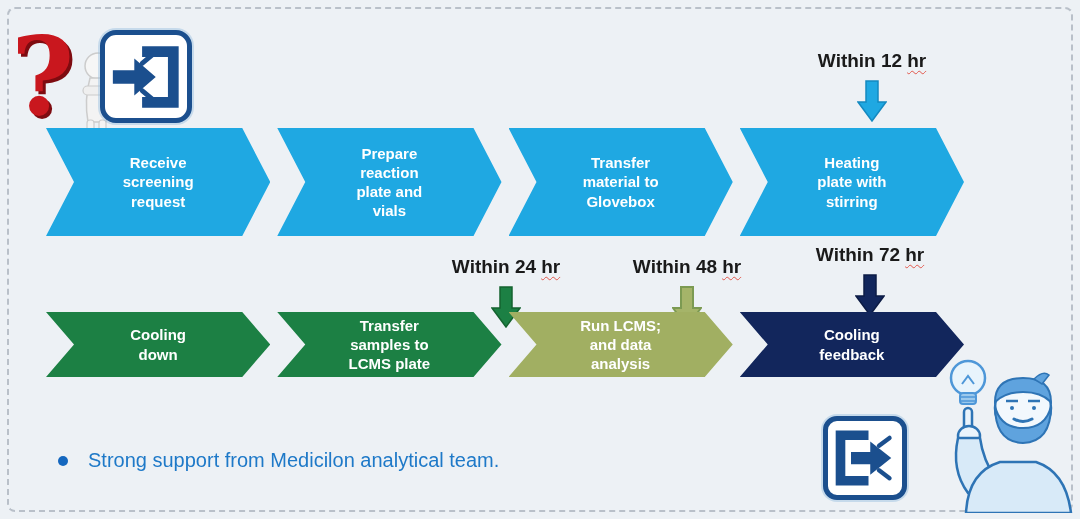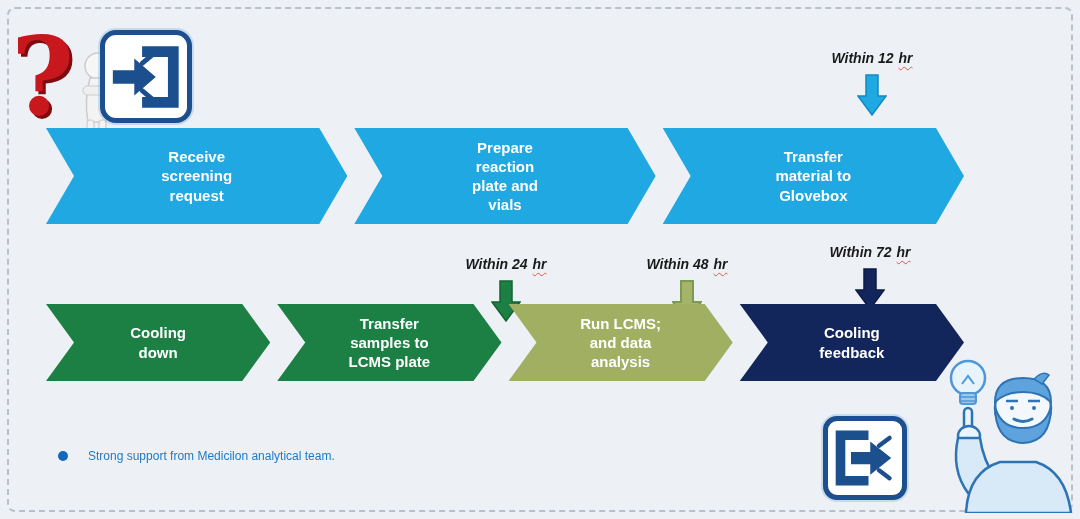--- a/index.html
+++ b/index.html
@@ -24,34 +24,34 @@
     text-align:center;color:#ffffff;font-weight:bold;
     font-size:15px;line-height:1.27;white-space:pre-line;
     padding:0 26px;box-sizing:border-box;
   }
   
   .timing{
     position:absolute;width:170px;display:flex;flex-direction:column;
     align-items:center;gap:8px;
   }
   .timing .t-label{
-    font-size:14px;font-weight:bold;color:#1A1A1A;white-space:nowrap;font-style:italic;
+    font-size:19px;font-weight:bold;color:#1A1A1A;white-space:nowrap;
   }
   .timing .t-unit{
     text-decoration:underline wavy #E2574C;
     text-decoration-thickness:1px;text-underline-offset:3px;
     margin-left:5px;
   }
   .down-arrow{width:30px;height:42px;display:block;}
   
   .footnote{
     position:absolute;left:58px;top:449px;display:flex;align-items:center;gap:20px;
   }
   .footnote .dot{width:10px;height:10px;border-radius:50%;}
-  .footnote .f-text{font-size:12px;}
+  .footnote .f-text{font-size:20px;}
   
   .icon-box{
     position:absolute;background:#ffffff;border:5px solid #1B4F8E;
     border-radius:16px;box-shadow:0 0 0 2px rgba(150,190,225,.45);
     display:flex;align-items:center;justify-content:center;box-sizing:border-box;
   }
 </style>
 </head>
 <body>
 
@@ -76,31 +76,34 @@
   </svg>
 </div>
 
 <div class="timing" style="left:787px;top:50px;">
   <div class="t-label"><span>Within 12</span><span class="t-unit">hr</span></div>
   <svg class="down-arrow" viewBox="0 0 30 42">
     <path d="M9 1 H21 V22 H29 L15 41 L1 22 H9 Z" stroke-width="1.5" style="fill: rgb(31, 168, 226); stroke: rgb(20, 137, 192);"></path>
   </svg>
 </div>
 
-<div class="chev-row" style="top:128px;height:96px;">
+<div class="chev-row" style="top:128px;height:108px;">
   <div class="chev" style="background-color: rgb(31, 168, 226);">Receive
 screening
 request</div>
   <div class="chev" style="background-color: rgb(31, 168, 226);">Prepare
 reaction
 plate and
 vials</div>
   <div class="chev" style="background-color: rgb(31, 168, 226);">Transfer
 material to
 Glovebox</div>
+  <div class="chev" style="background-color: rgb(31, 168, 226);">Heating
+plate with
+stirring</div>
 </div>
 
 <div class="timing" style="left:421px;top:256px;">
   <div class="t-label"><span>Within 24</span><span class="t-unit">hr</span></div>
   <svg class="down-arrow" viewBox="0 0 30 42">
     <path d="M9 1 H21 V22 H29 L15 41 L1 22 H9 Z" stroke-width="1.5" style="fill: rgb(28, 128, 68); stroke: rgb(20, 99, 47);"></path>
   </svg>
 </div>
 <div class="timing" style="left:602px;top:256px;">
   <div class="t-label"><span>Within 48</span><span class="t-unit">hr</span></div>
@@ -108,21 +111,21 @@
     <path d="M9 1 H21 V22 H29 L15 41 L1 22 H9 Z" stroke-width="2" style="fill: rgb(165, 180, 105); stroke: rgb(124, 154, 82);"></path>
   </svg>
 </div>
 <div class="timing" style="left:785px;top:244px;">
   <div class="t-label"><span>Within 72</span><span class="t-unit">hr</span></div>
   <svg class="down-arrow" viewBox="0 0 30 42">
     <path d="M9 1 H21 V22 H29 L15 41 L1 22 H9 Z" stroke-width="1.5" style="fill: rgb(18, 38, 92); stroke: rgb(13, 28, 69);"></path>
   </svg>
 </div>
 
-<div class="chev-row" style="top:304px;height:77px;">
+<div class="chev-row" style="top:312px;height:65px;">
   <div class="chev" style="background-color: rgb(28, 128, 68);">Cooling
 down</div>
   <div class="chev" style="background-color: rgb(28, 128, 68);">Transfer
 samples to
 LCMS plate</div>
   <div class="chev" style="background-color: rgb(161, 175, 98);">Run LCMS;
 and data
 analysis</div>
   <div class="chev" style="background-color: rgb(18, 38, 92);">Cooling
 feedback</div>

